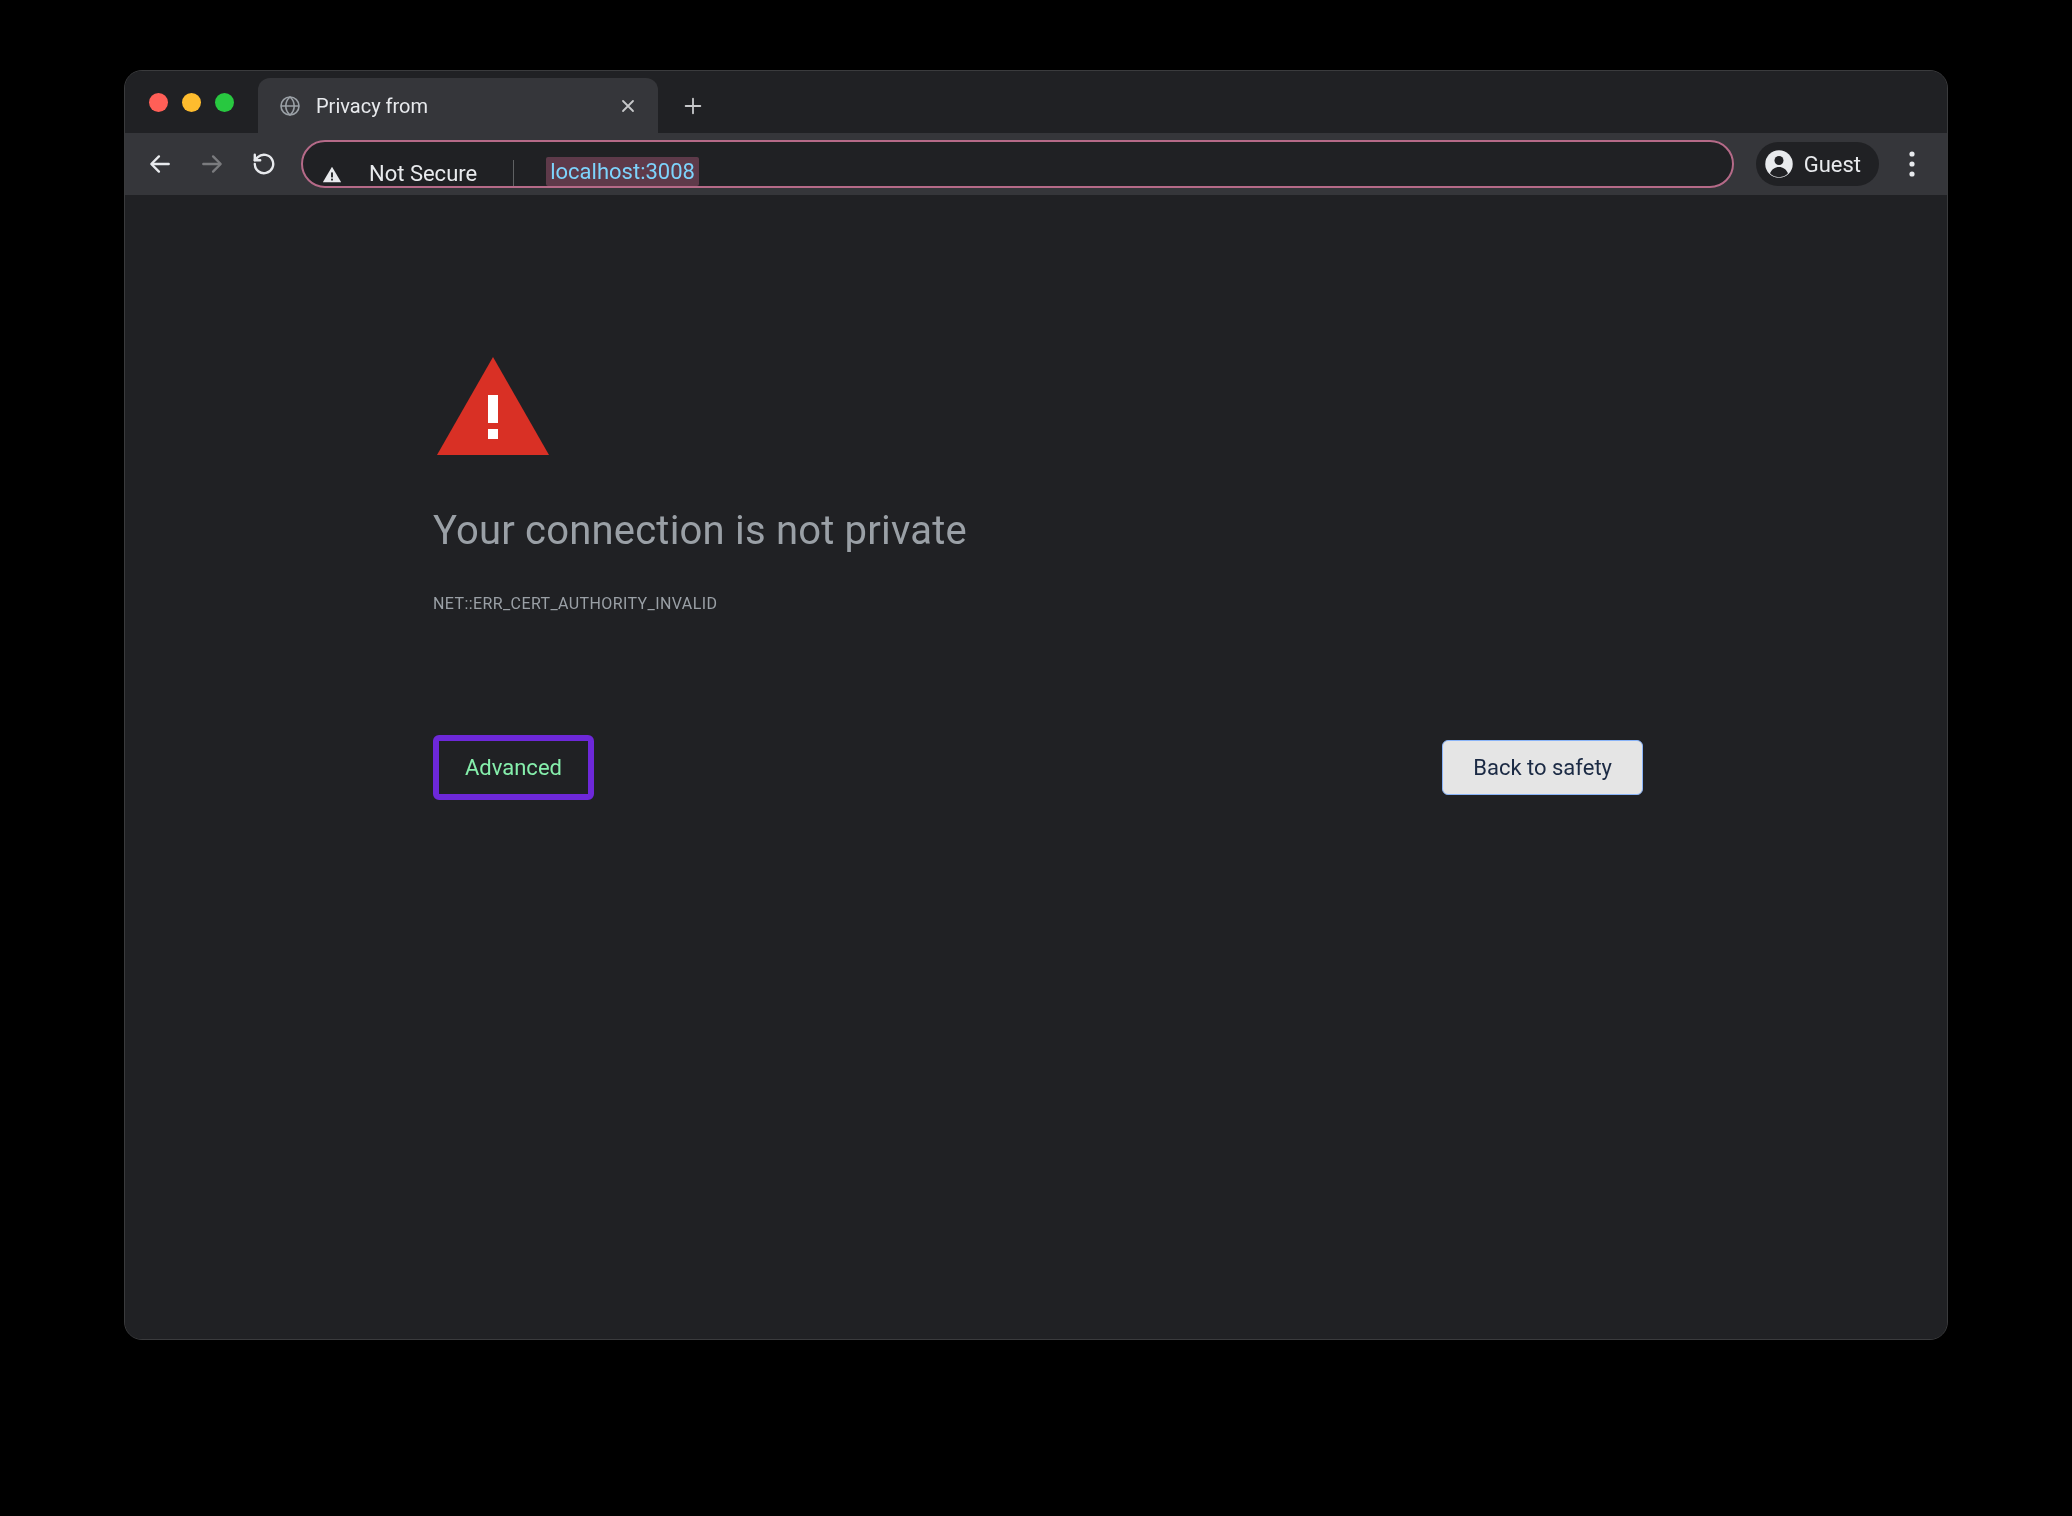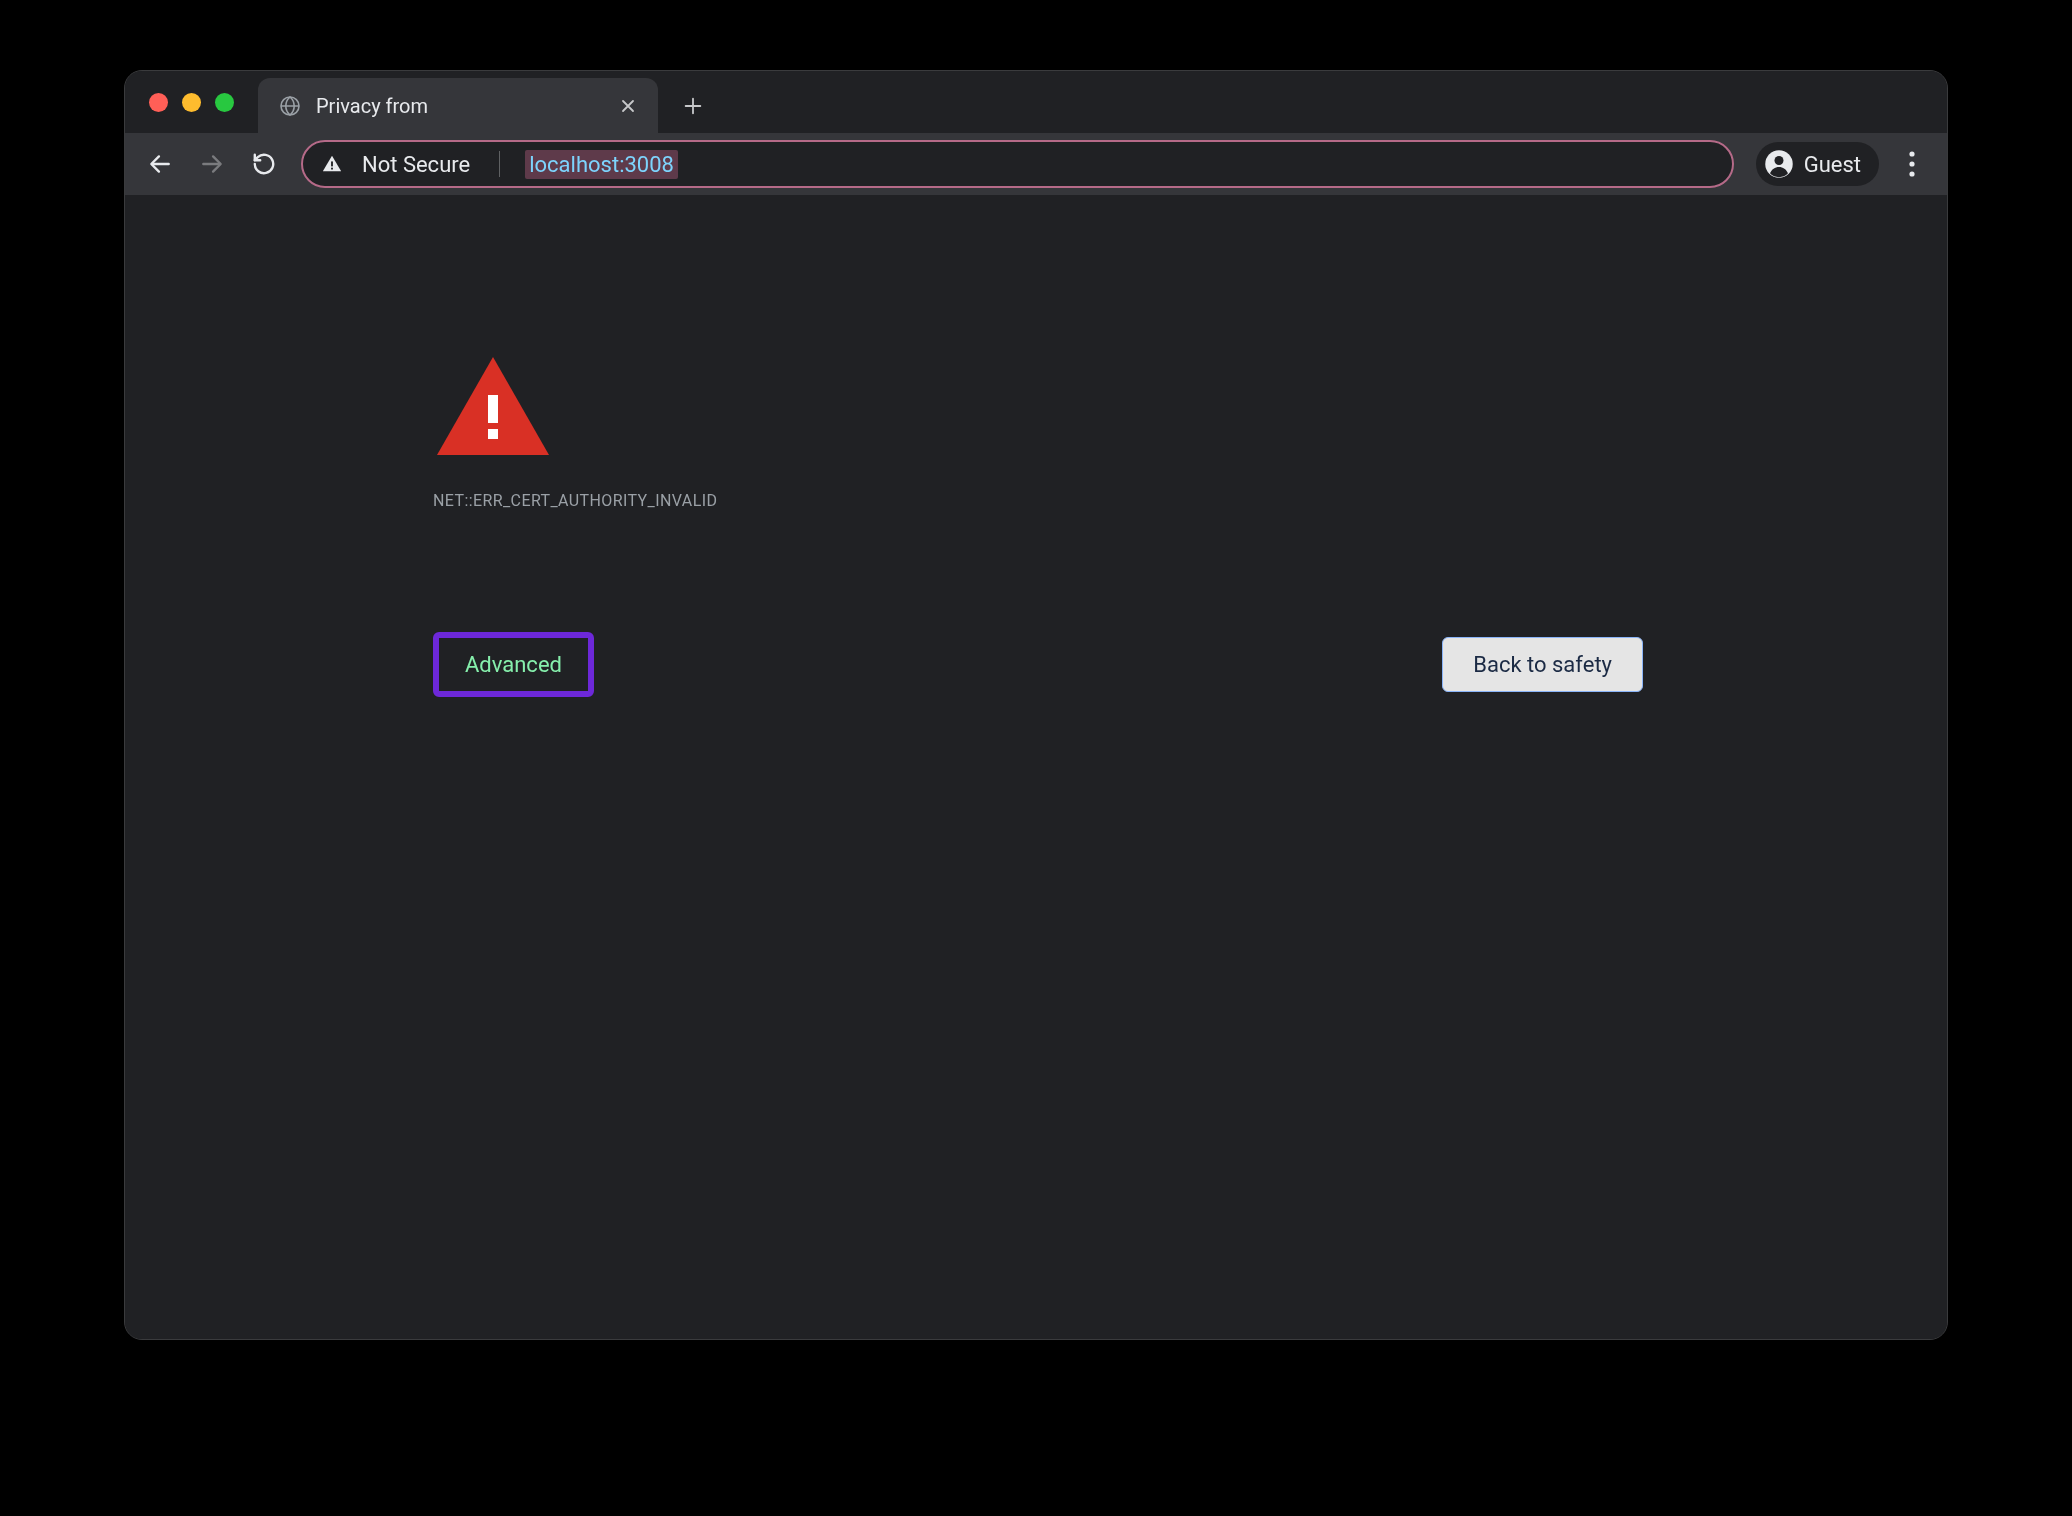--- a/index.html
+++ b/index.html
@@ -83,23 +83,23 @@
       color: #e8eaed; border-radius: 50%; cursor: pointer;
     }
     .nav-btn.disabled { color: #7a7b7e; cursor: default; }
     .nav-btn svg { width: 26px; height: 26px; }
 
     .omnibox {
       flex: 1; height: 48px; margin: 0 8px;
       background: #202124;
       border: 2px solid #b56a88;
       border-radius: 24px;
-      display: flex; align-items: center;
+      display: flex; align-items: flex-end;
       padding: 0 8px 0 18px;
-      gap: 19px;
+      gap: 26px;
       position: relative;
     }
     .omnibox .sec-icon { width: 22px; height: 22px; display:inline-flex; align-items:center; justify-content:center; color:#e8eaed; }
     .omnibox .sec-icon svg { width: 22px; height: 22px; }
     .not-secure { color:#e8eaed; font-size: 22px; white-space: nowrap; }
     .vsep { width:1px; height:26px; background:#5f6163; margin: 0 6px 0 10px; }
     .url {
       font-size: 22px; color:#7dd3fc; white-space: nowrap; padding: 2px 4px;
       background:#5e3a4a; border-radius:2px;
     }
@@ -250,20 +250,21 @@
 
     <div class="content">
       <div class="interstitial">
         <div class="warn-triangle">
           <svg viewBox="0 0 120 120">
             <path d="M60 10 L116 108 H4 Z" fill="#d93025"></path>
             <rect x="55" y="48" width="10" height="28" fill="#ffffff"></rect>
             <rect x="55" y="82" width="10" height="10" fill="#ffffff"></rect>
           </svg>
         </div>
+        <div class="heading">Your connection is not private</div>
         <div class="err-code">NET::ERR_CERT_AUTHORITY_INVALID</div>
 
         <div class="button-row">
           <div class="btn btn-secondary">Advanced</div>
           <div class="btn btn-primary">Back to safety</div>
         </div>
       </div>
     </div>
 
   </div>

